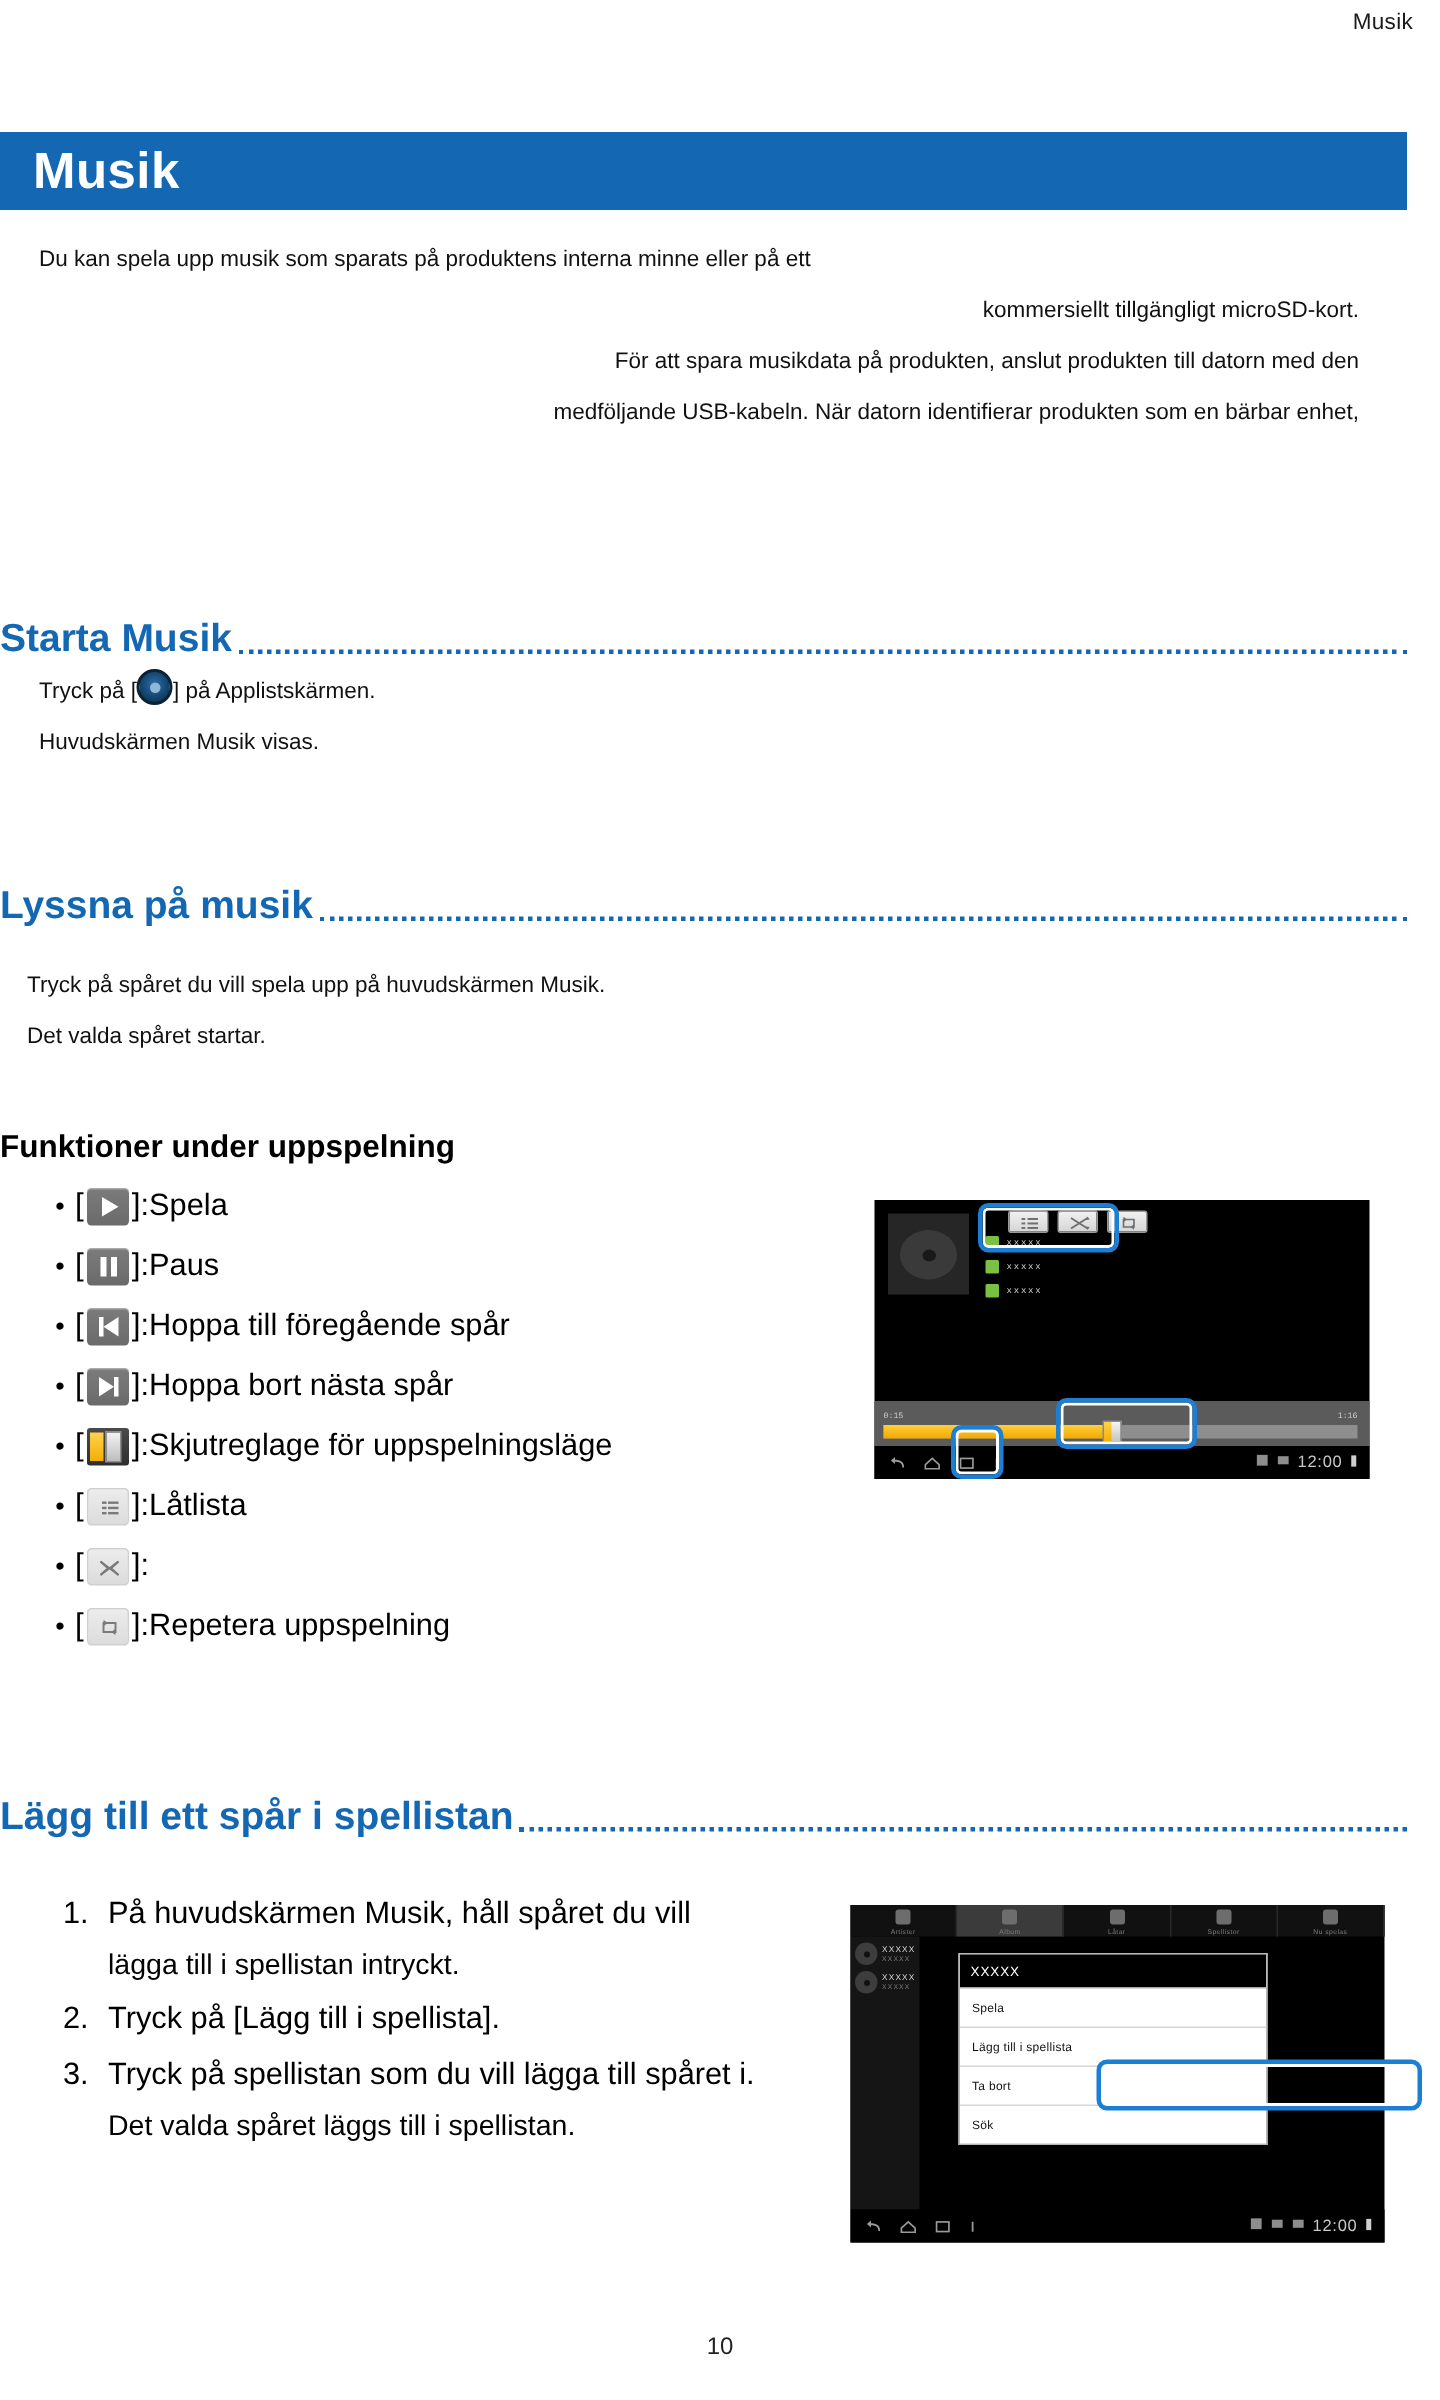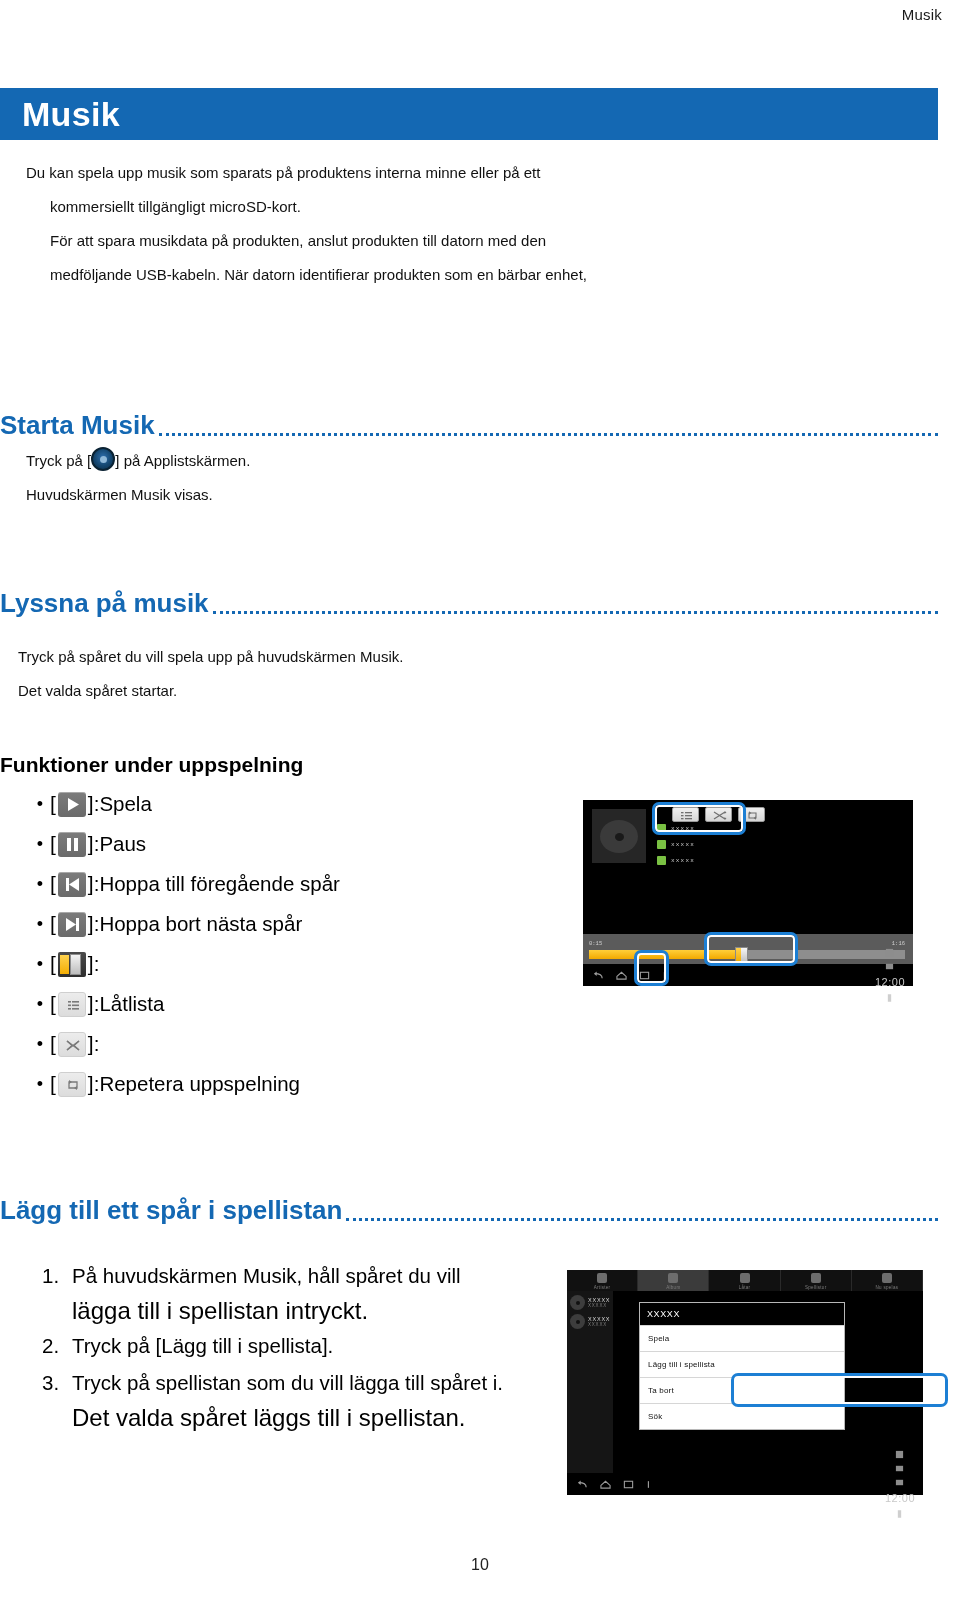--- a/index.html
+++ b/index.html
@@ -51,21 +51,21 @@
     top: 156px;
     left: 26px;
     width: 880px;
   }
   .para {
     font-size: 15px;
     line-height: 34px;
     color: #111;
   }
   .para + .para { margin-top: 0px; }
-  .indent-1 { padding-left: 24px; }
+  .indent-1 { padding-left: 24px; text-align: right; }
 
   
   .sec-head {
     position: absolute;
     left: 0;
     width: 938px;
     display: flex;
     align-items: flex-end;
   }
   .sec-head .sec-title {
@@ -314,21 +314,21 @@
   
   .navbar {
     position: absolute;
     left: 0; right: 0; bottom: 0;
     height: 22px;
     background: #000;
     display: flex;
     align-items: center;
   }
   .nav-left { display: flex; align-items: center; gap: 12px; padding-left: 10px; }
-  .nav-right { margin-left: auto; display: flex; align-items: center; gap: 5px; padding-right: 8px; flex-direction: column; }
+  .nav-right { margin-left: auto; display: flex; gap: 5px; padding-right: 8px; }
   .nav-clock {
     font-size: 11px;
     color: #c8c8c8;
     letter-spacing: .5px;
     font-family: "Liberation Sans", sans-serif;
   }
 
   
   .hl {
     position: absolute;
@@ -433,21 +433,21 @@
     display: flex;
   }
   .num-list li .n {
     width: 30px;
     flex: 0 0 auto;
   }
   .num-list li .t { flex: 1; }
   .cont-line {
     position: absolute;
     left: 72px;
-    font-size: 24px;
+    font-size: 19px;
     line-height: 35px;
   }
 
   
   .page-no {
     position: absolute;
     left: 0; right: 0;
     bottom: 26px;
     text-align: center;
     font-size: 16px;
@@ -553,20 +553,21 @@
 
   <li>
     <span class="bul">•</span>
     <span class="brk">[</span>
     <span class="chip slider">
       <span class="sl-yellow"></span>
         <span class="sl-knob"></span>
     </span>
     <span class="brk">]</span>
     <span>: </span>
+    <span>Skjutreglage för uppspelningsläge</span>
   </li>
 
   <li>
     <span class="bul">•</span>
     <span class="brk">[</span>
     <span class="chip light">
       <svg width="28" height="25" viewBox="0 0 28 25">
         <rect x="9" y="8" width="3" height="1.6" fill="#7a7a7a"></rect>
         <rect x="13" y="8" width="7" height="1.6" fill="#7a7a7a"></rect>
         <rect x="9" y="11.5" width="3" height="1.6" fill="#7a7a7a"></rect>

